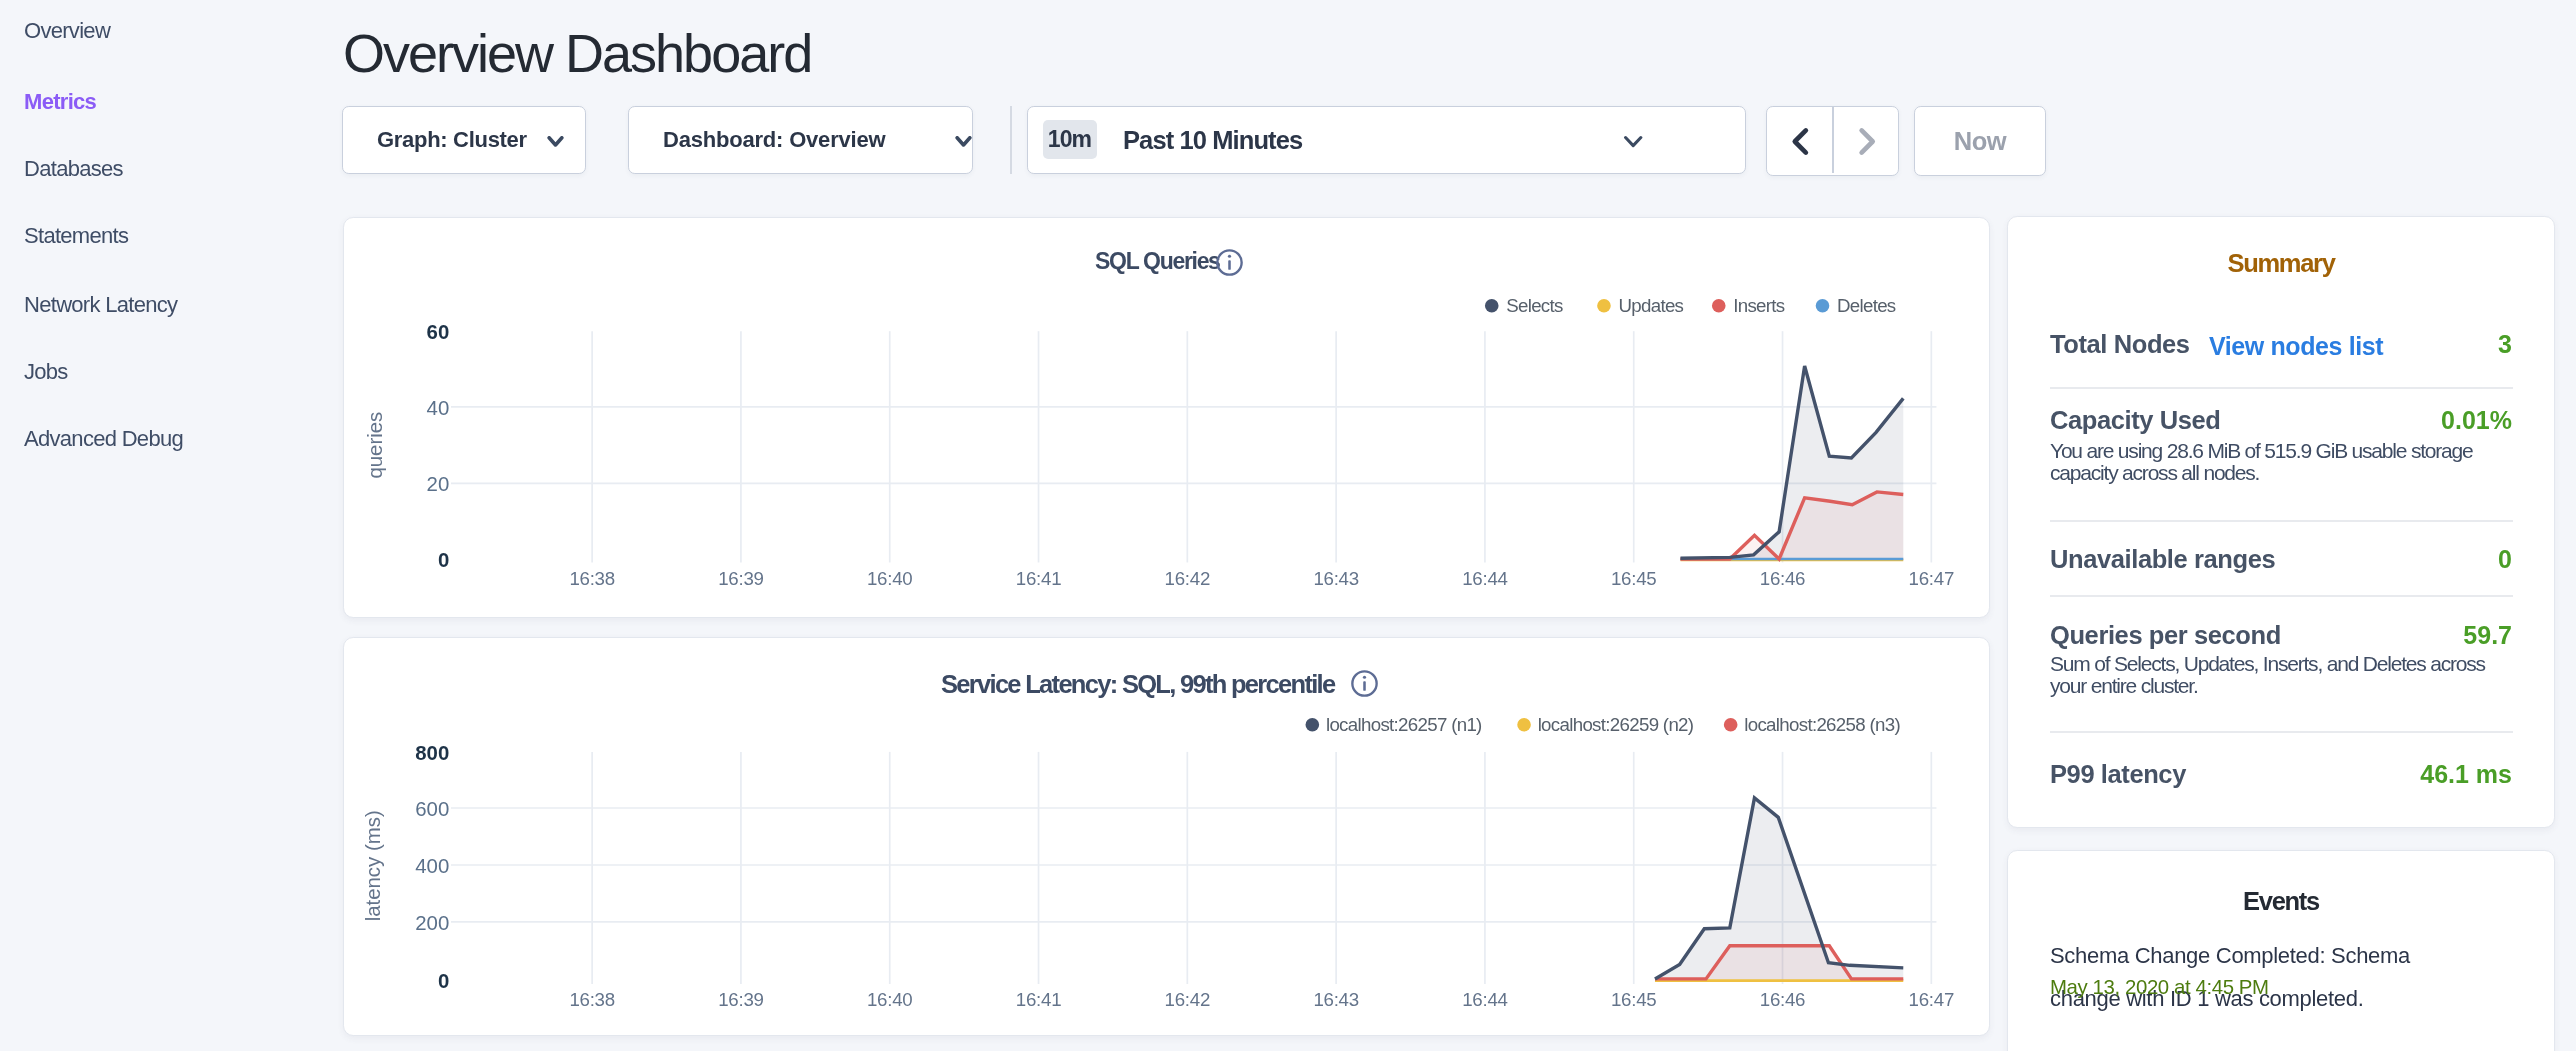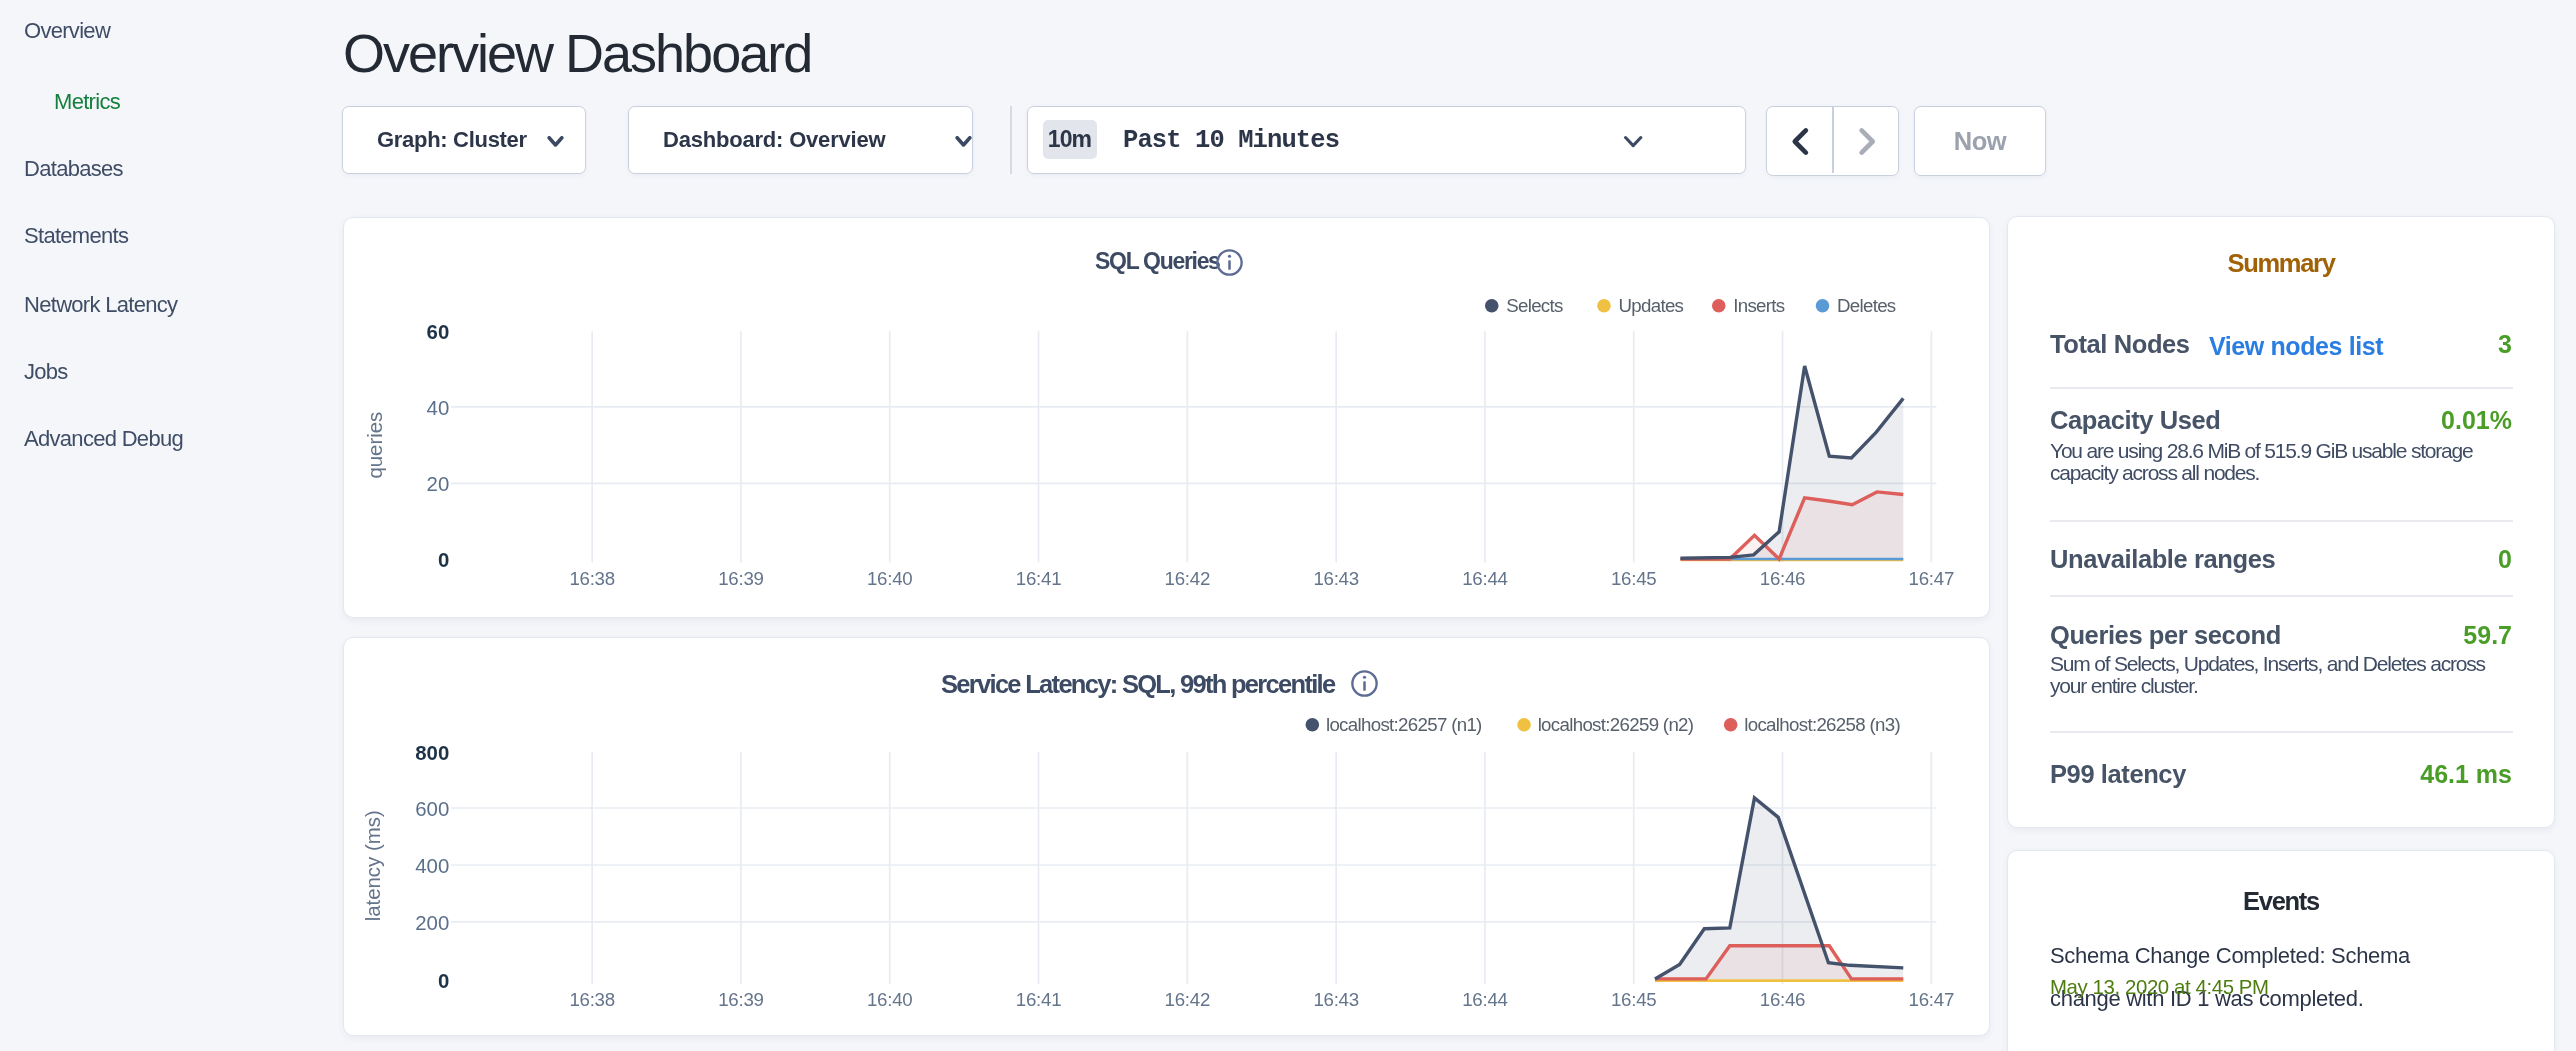--- a/index.html
+++ b/index.html
@@ -1,21 +1,21 @@
 <!DOCTYPE html>
 <html style="font-size:13.6px"><head>
 <meta charset="utf-8">
 <style>
   * { margin:0; padding:0; box-sizing:border-box; }
   html,body { width:2576px; height:1051px; overflow:hidden; }
   body { background:#f4f6fa; font-family:"Liberation Sans", sans-serif; position:relative; }
   .abs { position:absolute; }
   
   .nav { position:absolute; left:24px; font-size:22px; letter-spacing:-0.7px; color:#3f4d66; line-height:25.5px; }
-  .nav.active { color:#15803d; font-weight:400;margin-left:30px; }
+  .nav.active { color:#8b5cf6; font-weight:700; }
   
   .card { position:absolute; background:#fff; border:1.7px solid #e3e7ee; border-radius:10.2px; box-shadow:0 2.6px 6px rgba(60,70,95,0.06); }
   
   .ctl { position:absolute; background:#fff; border:1.7px solid #c9d0dd; border-radius:6.8px; box-shadow:0 1.7px 4.3px rgba(60,70,95,0.05); }
   .ctl-text { font-weight:700; font-size:24px; letter-spacing:-1.4px; color:#2c3648; }
   .charttitle { position:absolute; font-weight:700; font-size:27px; color:#3c4a63; line-height:27px; }
   .sumlabel { position:absolute; font-weight:700; font-size:25.5px; letter-spacing:-0.4px; color:#475366; line-height:29px; }
   .sumval { position:absolute; font-weight:700; font-size:25px; color:#4a9e27; line-height:29px; left:2050px; width:462px; text-align:right; }
   .sumdesc { position:absolute; font-size:21px; letter-spacing:-1.4px; color:#3f4c63; line-height:22px; left:2050px; }
   .divider { position:absolute; left:2050px; width:463px; height:1.7px; background:#e8eaee; }
@@ -42,21 +42,21 @@
 <div class="ctl" style="left:628px; top:106px; width:345px; height:68px;">
   <span class="ctl-text abs" style="left:34px; top:20.4px; font-size:22px; letter-spacing:-0.2px;">Dashboard: Overview</span>
   <svg class="abs" style="left:326px; top:29px;" width="17" height="12" viewBox="0 0 20 14">
       <polyline points="2.5,2 10,10.5 17.5,2" fill="none" stroke="#3b4a61" stroke-width="4.2" stroke-linecap="round" stroke-linejoin="round"></polyline>
     </svg>
 </div>
 <div class="abs" style="left:1010px; top:106px; width:1.7px; height:68px; background:#d5dae3;"></div>
 
 <div class="ctl" style="left:1027px; top:106px; width:719px; height:68px;">
   <span class="abs" style="left:14.5px; top:12.8px; width:54px; height:39px; background:#e2e6ec; border-radius:5.1px; text-align:center; line-height:39px; font-weight:700; font-size:23px; letter-spacing:-0.9px; color:#2c3648;">10m</span>
-  <span class="ctl-text abs" style="left:95px; top:18.7px; font-size:25.5px; letter-spacing:-0.9px;font-family:Liberation Mono, monospace;">Past 10 Minutes</span>
+  <span class="ctl-text abs" style="left:95px; top:18.7px; font-size:25.5px; letter-spacing:-0.9px;">Past 10 Minutes</span>
   <svg class="abs" style="left:595px; top:28px;" width="20.4" height="13.6" viewBox="0 0 24 16">
       <polyline points="3,3 12,12.5 21,3" fill="none" stroke="#3b4a61" stroke-width="3.6" stroke-linecap="round" stroke-linejoin="round"></polyline>
     </svg>
 </div>
 
 <div class="ctl" style="left:1766px; top:106px; width:133px; height:70px;">
   <div class="abs" style="left:65px; top:0px; width:1.7px; height:66px; background:#c9d0dd;"></div>
   <svg class="abs" style="left:21px; top:19.6px;" width="25.5" height="29" viewBox="0 0 30 34">
       <polyline points="21,4 8,17 21,30" fill="none" stroke="#2c3547" stroke-width="5.5" stroke-linecap="round" stroke-linejoin="round"></polyline>
     </svg>

